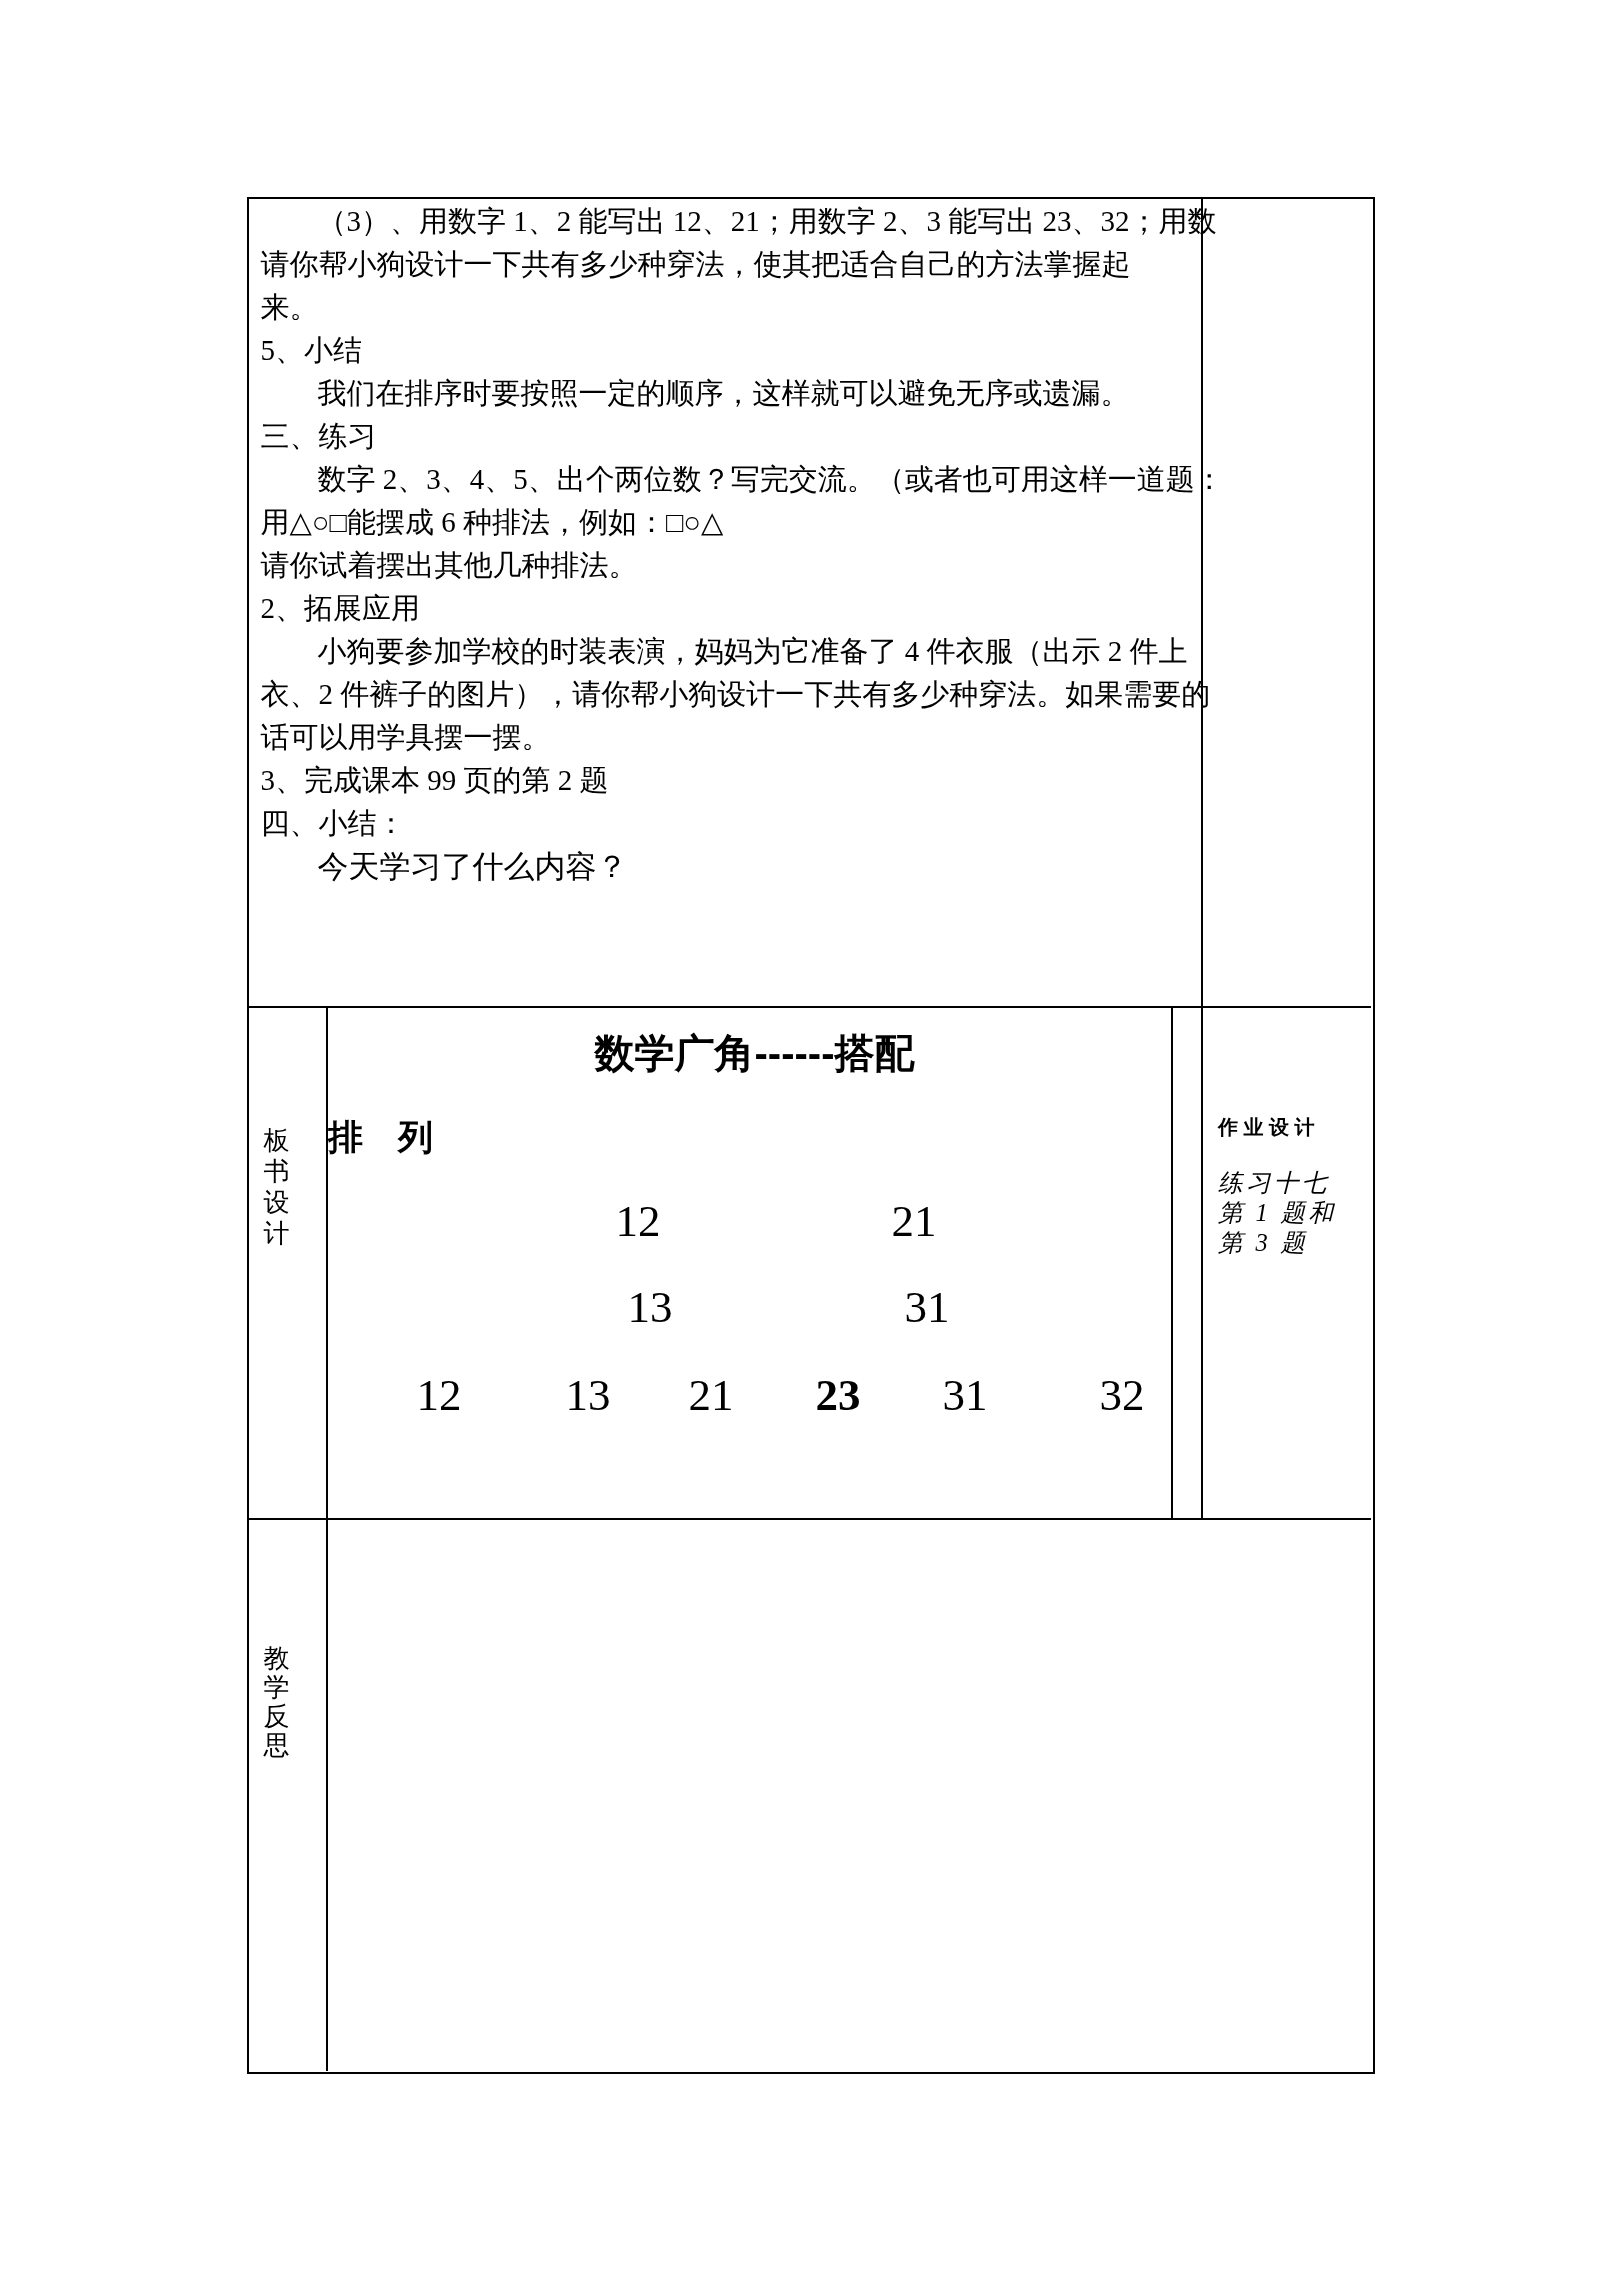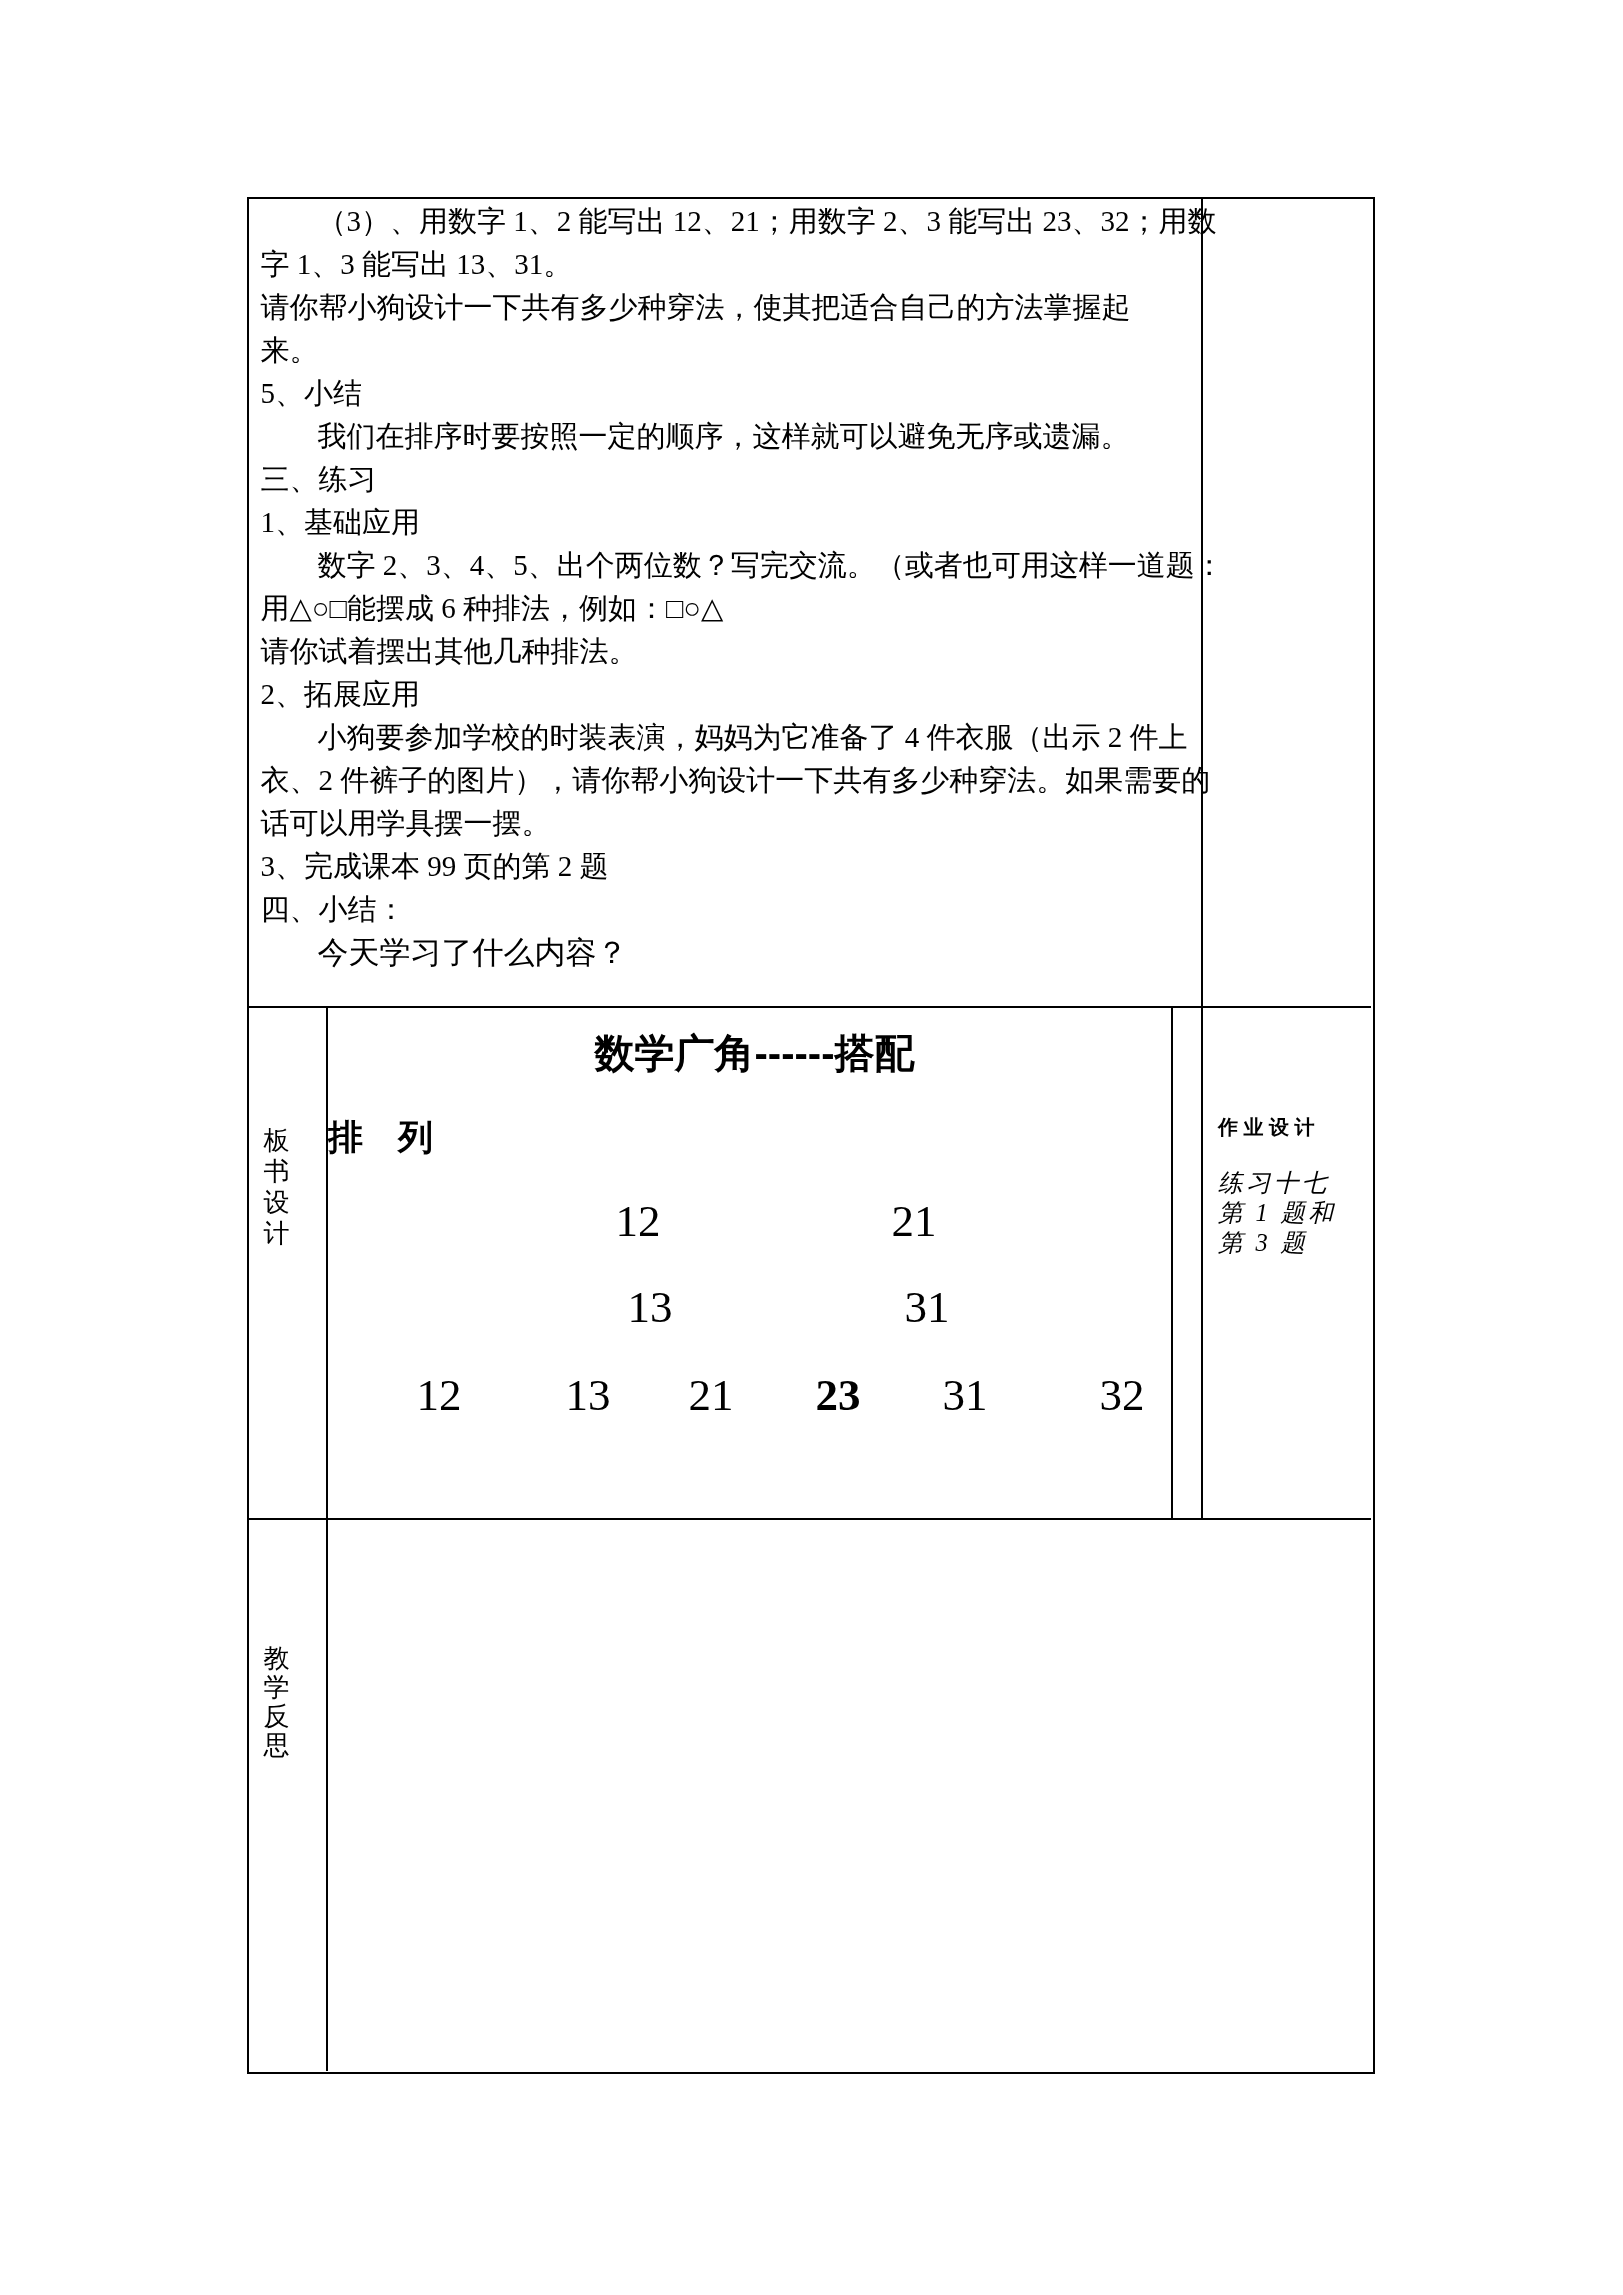--- a/index.html
+++ b/index.html
@@ -76,27 +76,25 @@
   <div class="inner">
 
     <div class="hline h1"></div>
     <div class="hline h2"></div>
     <div class="vline v1"></div>
     <div class="vline v2"></div>
     <div class="vline v3"></div>
 
     <div class="steps">
       <div class="ln ind">（3）、用数字 1、2 能写出 12、21；用数字 2、3 能写出 23、32；用数</div>
-      <div class="ln">字 1、3 能写出 13、31。</div>
       <div class="ln">请你帮小狗设计一下共有多少种穿法，使其把适合自己的方法掌握起</div>
       <div class="ln">来。</div>
       <div class="ln">5、小结</div>
       <div class="ln ind">我们在排序时要按照一定的顺序，这样就可以避免无序或遗漏。</div>
       <div class="ln">三、练习</div>
-      <div class="ln">1、基础应用</div>
       <div class="ln ind">数字 2、3、4、5、出个两位数？写完交流。（或者也可用这样一道题：</div>
       <div class="ln">用△○□能摆成 6 种排法，例如：□○△</div>
       <div class="ln">请你试着摆出其他几种排法。</div>
       <div class="ln">2、拓展应用</div>
       <div class="ln ind">小狗要参加学校的时装表演，妈妈为它准备了 4 件衣服（出示 2 件上</div>
       <div class="ln">衣、2 件裤子的图片），请你帮小狗设计一下共有多少种穿法。如果需要的</div>
       <div class="ln">话可以用学具摆一摆。</div>
       <div class="ln">3、完成课本 99 页的第 2 题</div>
       <div class="ln">四、小结：</div>
       <div class="ln ind lg">今天学习了什么内容？</div>

